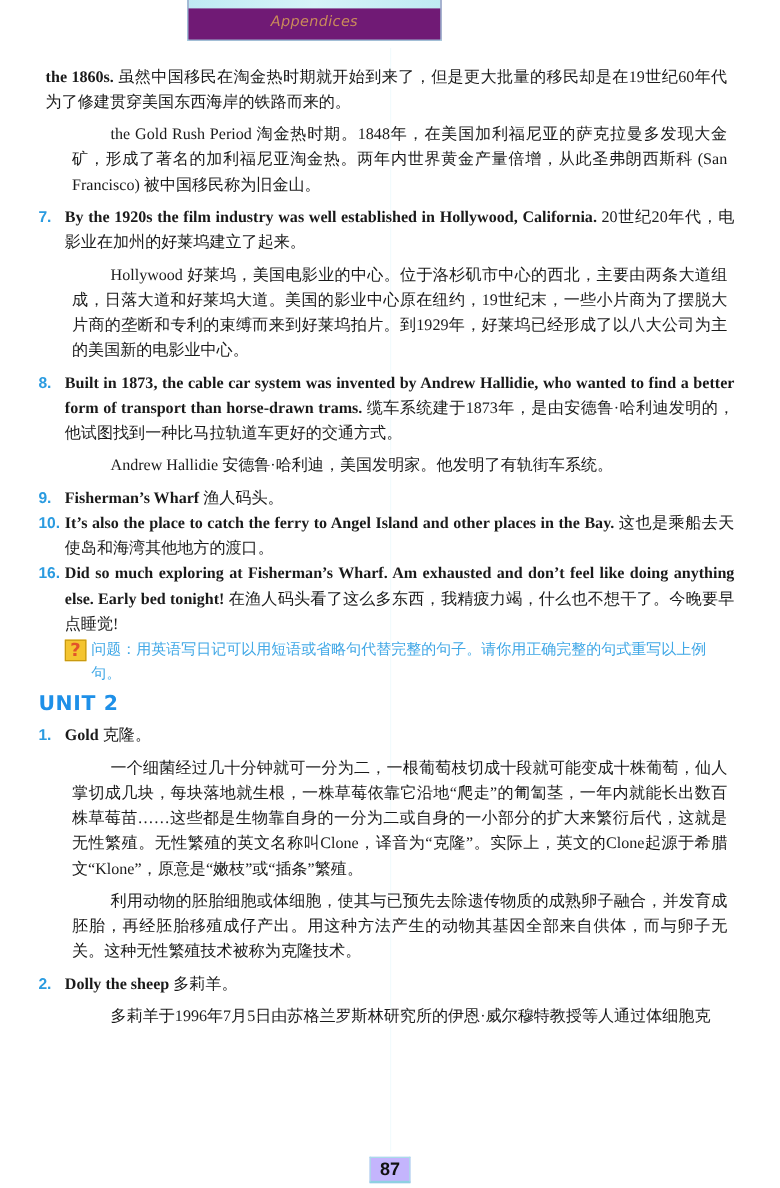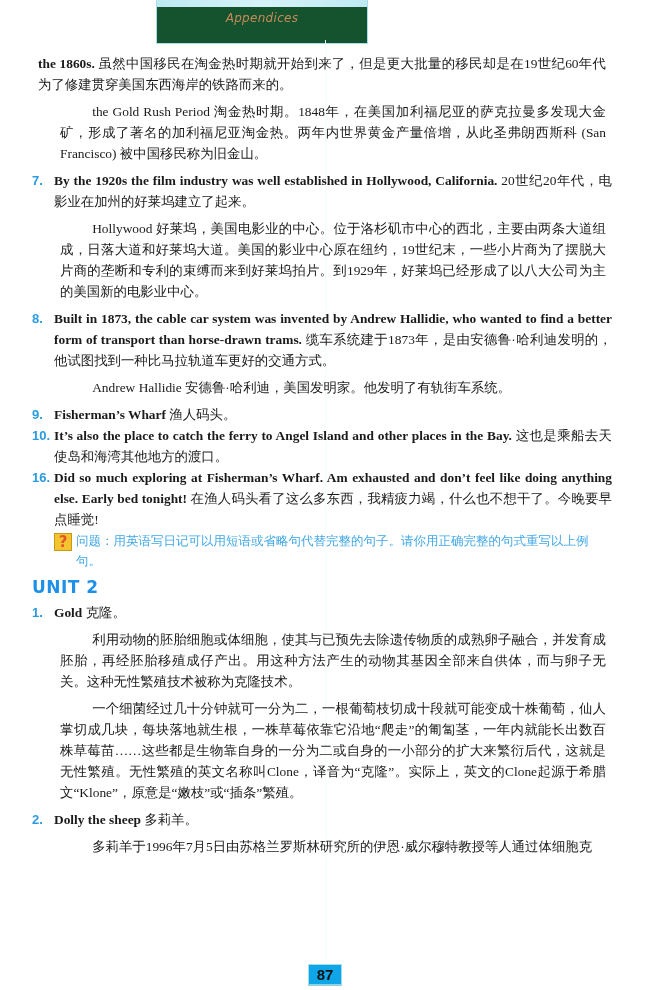--- a/index.html
+++ b/index.html
@@ -1,19 +1,19 @@
 <!DOCTYPE html>
 <html><head>
 <meta charset="utf-8">
 <style>
   html, body { margin: 0; padding: 0; background: #ffffff; }
   body { width: 650px; height: 990px; position: relative; overflow: hidden;
          font-family: "Liberation Serif", "DejaVu Serif", serif; color: #1a1a1a; }
-  .header-banner { position: absolute; left: 156px; top: 0; width: 212px; height: 44px;
-         border: 1px solid #a9dce8; border-top: none; box-sizing: border-box; background: #14532d; }
+  .header-banner { position: absolute; left: 156px; top: 0; width: 212px; height: 34px;
+         border: 1px solid #a9dce8; border-top: none; box-sizing: border-box; background: #701a75; }
   .header-banner .sky { height: 7px; background: linear-gradient(90deg, #bfeaf3, #d6f3f8, #bfeaf3); }
   .header-banner .title { text-align: center; font-family: "DejaVu Sans", sans-serif; font-style: italic;
          font-size: 12px; color: #c98a5b; margin-top: 4px; letter-spacing: 0.3px; }
   .content { position: absolute; left: 32px; top: 47px; width: 580px; font-size: 13.4px; line-height: 21px; }
   .para { margin: 6px; text-align: justify; }
   .indent { text-indent: 2.4em; padding-left: 22px; }
   .item { position: relative; padding-left: 22px; margin: 0; text-align: justify; }
   .item .num { position: absolute; left: 0; top: 0; color: #2a9be0; font-weight: bold;
          font-family: "Liberation Sans", sans-serif; font-size: 13px; }
   .bold { font-weight: bold; }
@@ -21,21 +21,21 @@
          font-family: "DejaVu Sans", sans-serif; font-size: 12.5px; line-height: 20px; margin-top: 1px; }
   .q-icon { position: absolute; left: 22px; top: 2px; width: 18px; height: 18px;
          background: #f4c430; border: 1px solid #c99a10; box-sizing: border-box;
          display: flex; align-items: center; justify-content: center;
          color: #e2542a; font-weight: bold; font-size: 15px; font-family: "DejaVu Sans", sans-serif; }
   .unit-heading { font-family: "DejaVu Sans", sans-serif; font-weight: bold; color: #1e90e8;
          font-size: 17px; margin: 6px 0 4px 0; letter-spacing: 0.5px; }
   .page-number { position: absolute; left: 308px; top: 964px; width: 34px; height: 22px;
          border: 1px solid #a9dce8; border-bottom: 2px solid #8fd0e2; box-sizing: border-box;
          text-align: center; font-family: "Liberation Sans", sans-serif; font-weight: bold;
-         font-size: 15px; line-height: 20px; color: #111; background: #0ea5e9; }
+         font-size: 15px; line-height: 20px; color: #111; background: #c4b5fd; }
   .center-guide { position: absolute; left: 325px; top: 40px; width: 1px; height: 920px; background: #f2fbfd; }
 </style>
 </head>
 <body>
 
 <div class="header-banner">
   <div class="sky"></div>
   <div class="title">Appendices</div>
 </div>
 <div class="center-guide"></div>
@@ -57,20 +57,20 @@
   <p class="item"><span class="num">16.</span><span class="bold">Did so much exploring at Fisherman’s Wharf. Am exhausted and don’t feel like doing anything else. Early bed tonight!</span><span> 在渔人码头看了这么多东西，我精疲力竭，什么也不想干了。今晚要早点睡觉!</span></p>
 
   <div class="question">
     <span class="q-icon">?</span>
     <span>问题：用英语写日记可以用短语或省略句代替完整的句子。请你用正确完整的句式重写以上例句。</span>
   </div>
 
   <div class="unit-heading">UNIT 2</div>
 
   <p class="item"><span class="num">1.</span><span class="bold">Gold</span><span> 克隆。</span></p>
+  <p class="para indent">一个细菌经过几十分钟就可一分为二，一根葡萄枝切成十段就可能变成十株葡萄，仙人掌切成几块，每块落地就生根，一株草莓依靠它沿地“爬走”的匍匐茎，一年内就能长出数百株草莓苗……这些都是生物靠自身的一分为二或自身的一小部分的扩大来繁衍后代，这就是无性繁殖。无性繁殖的英文名称叫Clone，译音为“克隆”。实际上，英文的Clone起源于希腊文“Klone”，原意是“嫩枝”或“插条”繁殖。</p>
   <p class="para indent">利用动物的胚胎细胞或体细胞，使其与已预先去除遗传物质的成熟卵子融合，并发育成胚胎，再经胚胎移殖成仔产出。用这种方法产生的动物其基因全部来自供体，而与卵子无关。这种无性繁殖技术被称为克隆技术。</p>
-  <p class="para indent">一个细菌经过几十分钟就可一分为二，一根葡萄枝切成十段就可能变成十株葡萄，仙人掌切成几块，每块落地就生根，一株草莓依靠它沿地“爬走”的匍匐茎，一年内就能长出数百株草莓苗……这些都是生物靠自身的一分为二或自身的一小部分的扩大来繁衍后代，这就是无性繁殖。无性繁殖的英文名称叫Clone，译音为“克隆”。实际上，英文的Clone起源于希腊文“Klone”，原意是“嫩枝”或“插条”繁殖。</p>
 
   <p class="item"><span class="num">2.</span><span class="bold">Dolly the sheep</span><span> 多莉羊。</span></p>
   <p class="para indent">多莉羊于1996年7月5日由苏格兰罗斯林研究所的伊恩·威尔穆特教授等人通过体细胞克</p>
 </div>
 
 <div class="page-number">87</div>
 
 </body></html>

